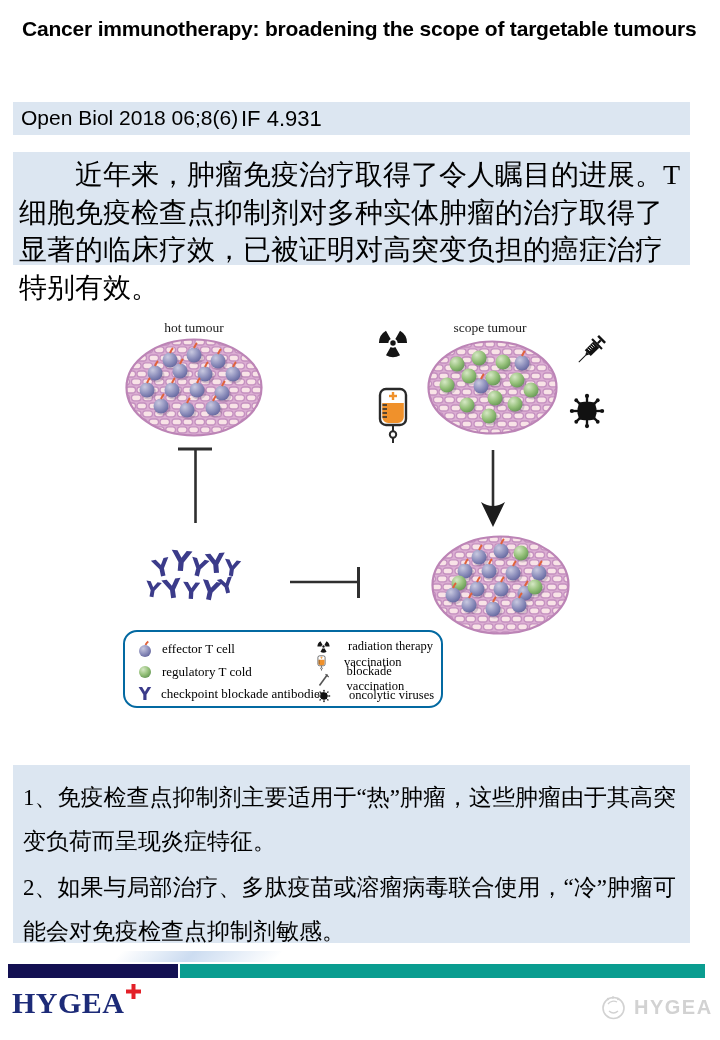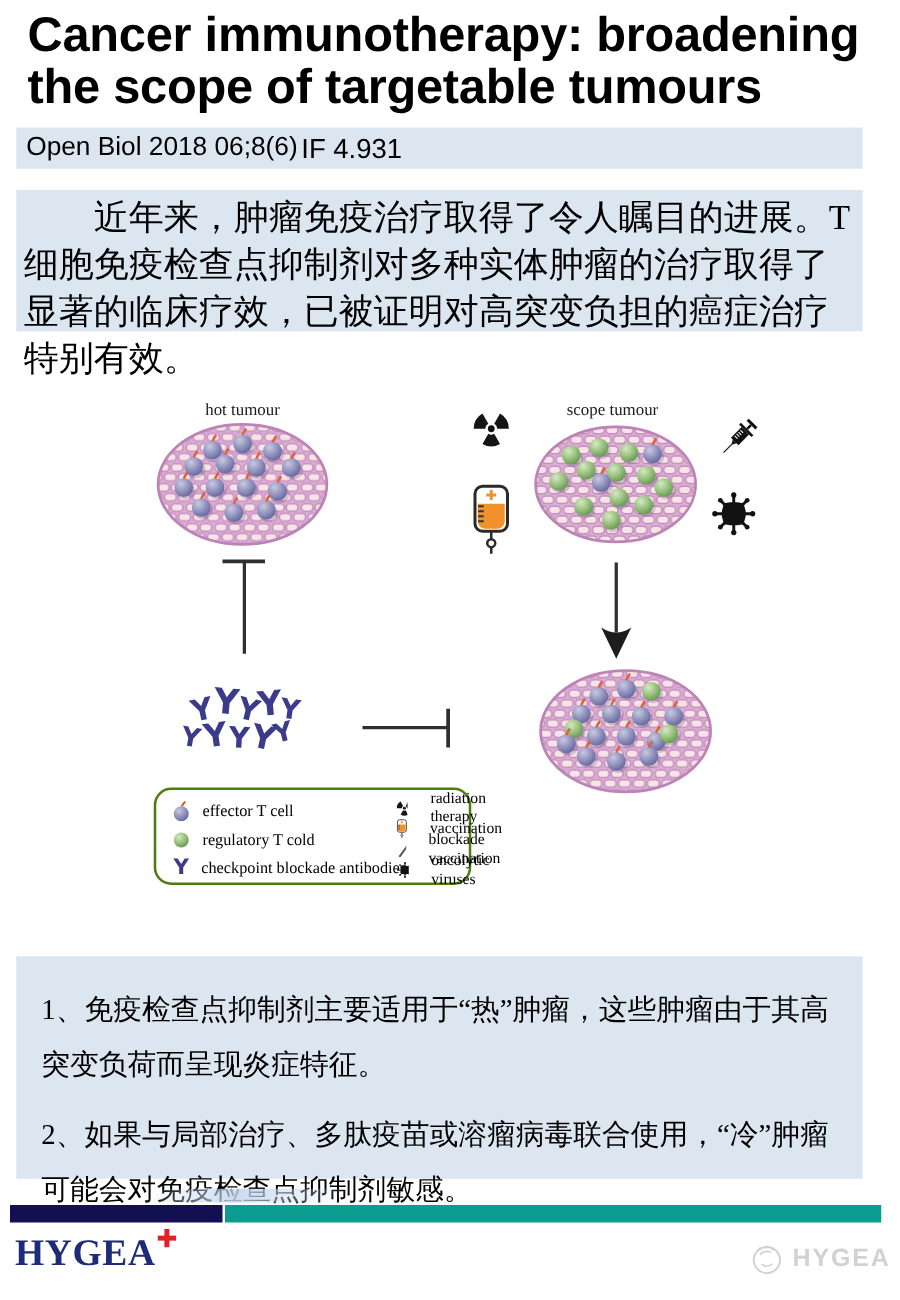--- a/index.html
+++ b/index.html
@@ -1,40 +1,40 @@
 <!DOCTYPE html>
 <html><head>
 <meta charset="utf-8">
 <style>
   html,body{margin:0;padding:0;background:#fff;}
   #page{position:relative;width:720px;height:1040px;background:#fff;overflow:hidden;
         font-family:"Liberation Sans",sans-serif;color:#000;}
-  .title{position:absolute;left:22px;top:8px;width:678px;font-size:39px;font-weight:bold;
+  .title{position:absolute;left:22px;top:8px;width:678px;font-size:21px;font-weight:bold;
          line-height:41px;letter-spacing:-0.2px;}
   .jbar{position:absolute;left:13px;top:102px;width:677px;height:33px;background:#dce6f1;}
   .jref{position:absolute;left:8px;top:4px;font-size:21px;}
   .jif{position:absolute;left:228px;top:4px;font-size:22px;}
   .cnbox{position:absolute;left:13px;width:677px;background:#dce6f1;box-sizing:border-box;}
   .intro{top:152px;height:113px;}
   .intro p{margin:0;padding:4px 8px 0 6px;font-size:28px;line-height:37.5px;text-indent:2em;
            font-family:"Liberation Serif","DejaVu Sans",serif;}
   .summary{top:765px;height:178px;padding:9px 8px 0 8px;}
-  .summary p{margin:12px;font-size:23px;line-height:44px;font-family:"Liberation Serif","DejaVu Sans",serif;}
+  .summary p{margin:2px;font-size:23px;line-height:44px;font-family:"Liberation Serif","DejaVu Sans",serif;}
   .figure{position:absolute;left:115px;top:300px;width:510px;height:425px;background:#fff;}
   .fig-label{position:absolute;width:110px;text-align:center;font-family:"Liberation Serif",serif;
              font-size:13.5px;color:#1a1a1a;}
   .tumour{position:absolute;}
   .tumour svg{display:block;width:100%;height:100%;overflow:visible;}
   .icon-abs{position:absolute;}
   .ab-cluster{position:absolute;left:30px;top:246px;width:100px;height:74px;}
   .ab-cluster span{position:absolute;font-family:"DejaVu Sans",sans-serif;font-weight:bold;
                    color:#3b3b8a;line-height:1;}
   .connectors{position:absolute;left:0;top:0;width:510px;height:425px;pointer-events:none;}
-  .legend{position:absolute;left:8px;top:330px;width:254px;height:78px;background:#fff;
-          border:2px solid #4d7c0f;border-radius:14px;box-sizing:border-box;}
+  .legend{position:absolute;left:8px;top:330px;width:320px;height:78px;background:#fff;
+          border:2px solid #0369a1;border-radius:14px;box-sizing:border-box;}
   .legend-left{position:absolute;left:13px;top:6px;}
   .legend-left .lrow{display:flex;align-items:center;height:22.5px;gap:9px;
                      font:13px "Liberation Serif",serif;}
   .legend-right{position:absolute;left:192px;top:6px;}
   .legend-right .lrow{display:flex;align-items:center;height:16.5px;gap:18px;
                       font:12.5px "Liberation Serif",serif;}
   .ab-y{color:#3b3b8a;font-weight:bold;font-family:"DejaVu Sans",sans-serif;font-size:17px;width:14px;text-align:center;}
   .wisp{position:absolute;left:118px;top:951px;width:160px;height:11px;transform:skewX(-38deg);
         background:linear-gradient(100deg,rgba(195,214,238,0) 0%,rgba(195,214,238,.85) 45%,rgba(255,255,255,0) 100%);}
   .bar-navy{position:absolute;left:8px;top:964px;width:170px;height:14px;background:#131052;}

